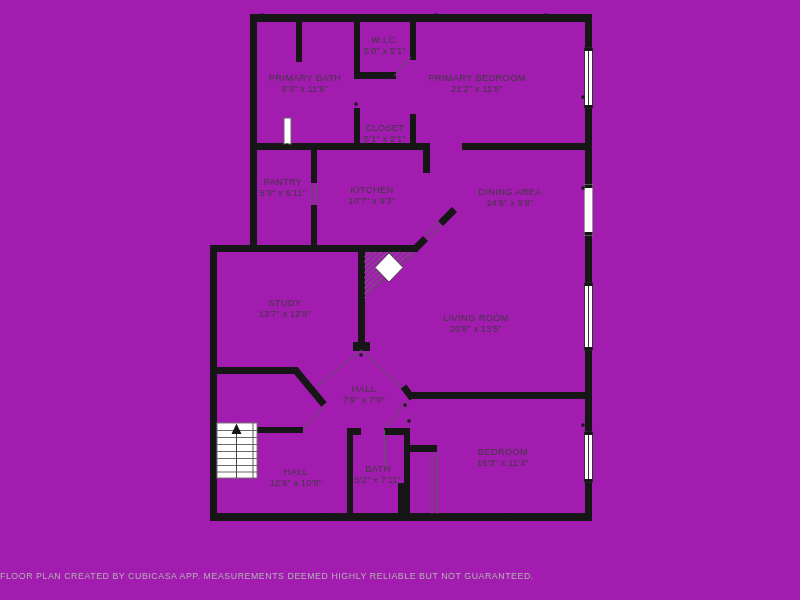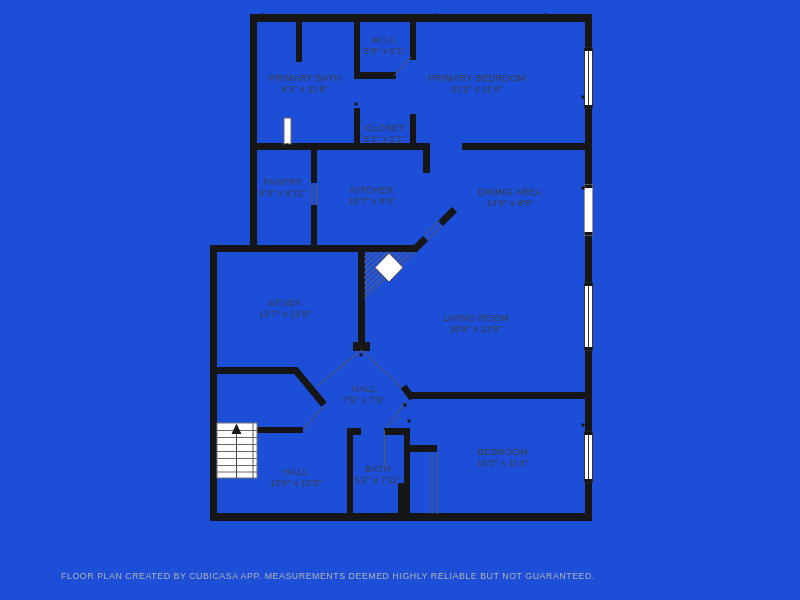--- a/index.html
+++ b/index.html
@@ -1,26 +1,26 @@
 <!DOCTYPE html>
 <html><head>
 <meta charset="utf-8">
 <style>
   html,body{margin:0;padding:0;background:#ffffff;}
-  #stage{position:relative;width:800px;height:600px;background:#1d4ed8;overflow:hidden;
+  #stage{position:relative;width:800px;height:600px;background:#a21caf;overflow:hidden;
          font-family:"Liberation Sans",sans-serif;}
   svg{position:absolute;left:0;top:0;}
   svg text{font-family:"Liberation Sans",sans-serif;fill:#3c3c3c;text-anchor:middle;}
   .room-name{font-size:9.2px;letter-spacing:.4px;}
   .room-dims{font-size:8.8px;letter-spacing:.3px;}
   .wall{fill:#161616;}
   .diag{stroke:#161616;stroke-width:7;}
   .thin{stroke:#5a5a5a;stroke-width:1;fill:none;}
   .hatch{stroke:#6a6a6a;stroke-width:1;}
-  #footer{position:absolute;left:0;top:571px;width:656px;text-align:center;
+  #footer{position:absolute;left:0;top:571px;width:656px;
           color:#b4b4b4;font-size:8.8px;letter-spacing:.55px;}
 </style>
 </head>
 <body>
 
 <div id="stage">
 <svg width="800" height="600" viewBox="0 0 800 600">
 
   <g>
     <rect class="wall" x="250" y="14" width="342" height="8"></rect>

